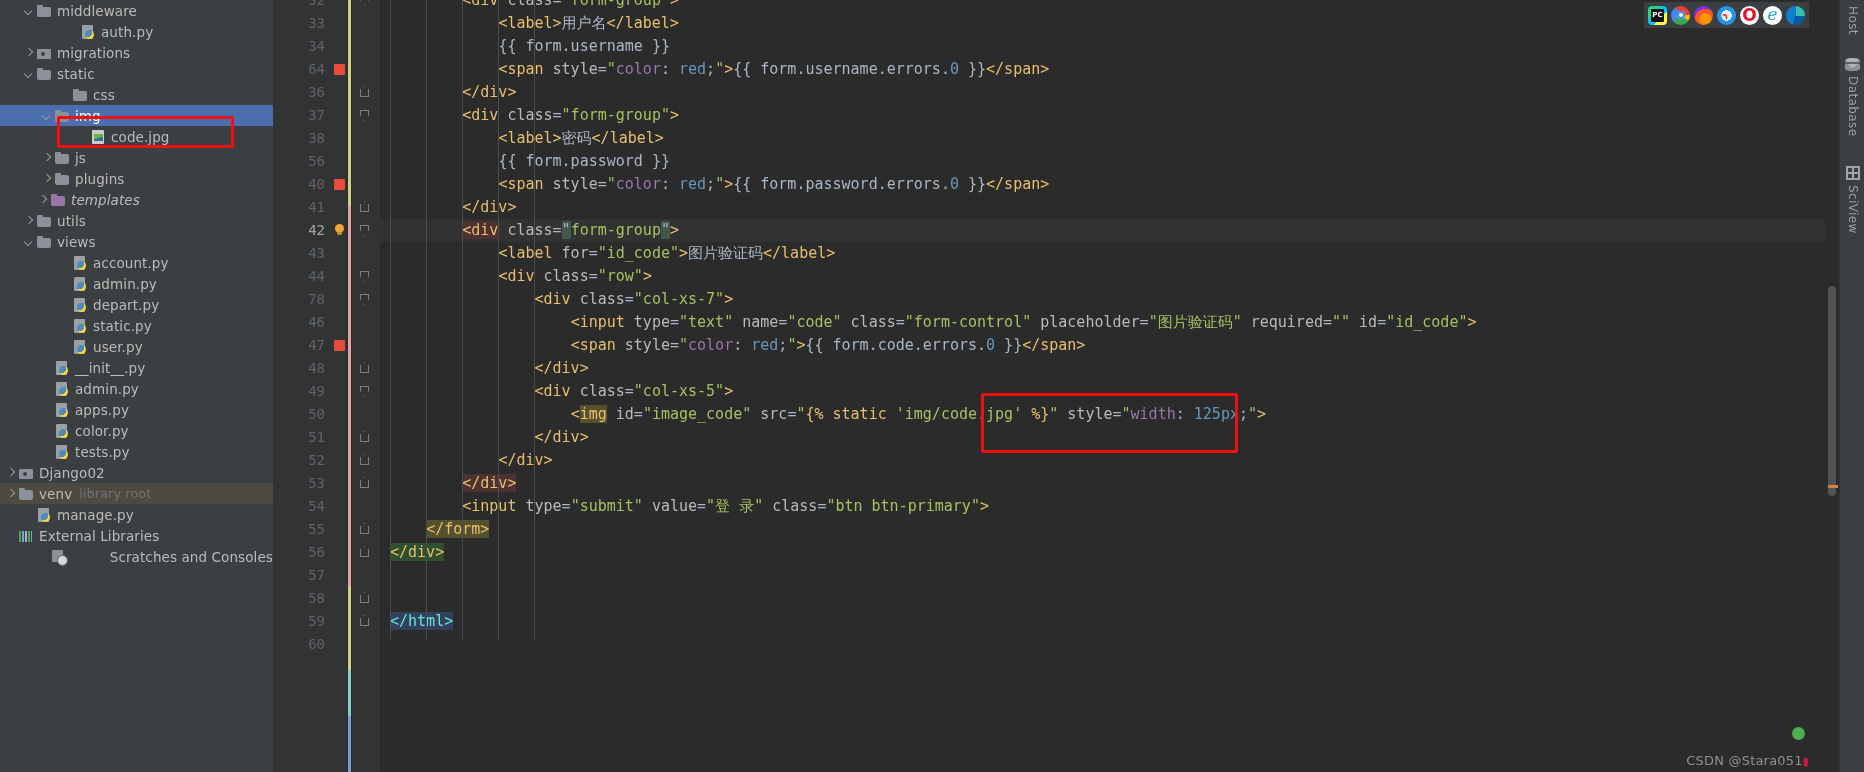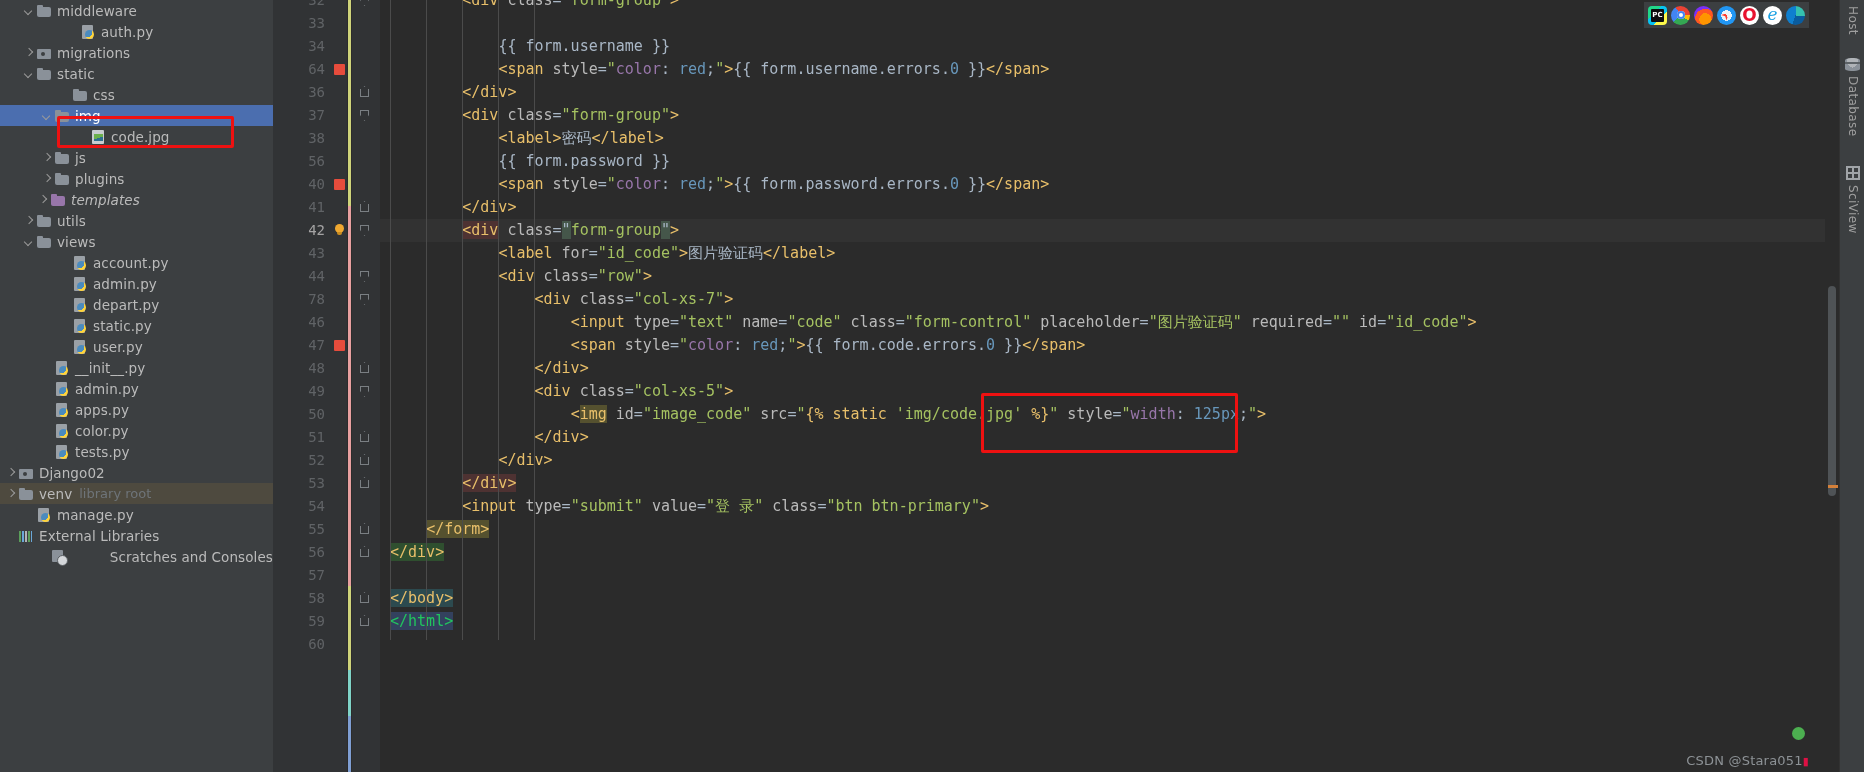--- a/index.html
+++ b/index.html
@@ -309,21 +309,21 @@
   .punc     { color: #a9b7c6; }
   .djtag    { color: #e8bf6a; }
   .text     { color: #a9b7c6; }
   .num      { color: #6897bb; }
   .cssprop  { color: #9876aa; }
   .cssval   { color: #6897bb; }
   .hl-red   { background: #4e3232; color: #e8bf6a; }
   .hl-green { background: #2f4f2f; color: #e8bf6a; }
   .hl-olive { background: #55512f; color: #e8bf6a; }
   .hl-teal  { background: #2c4a4f; color: #e8bf6a; }
-  .hl-blue  { background: #33415e; color: #22c55e; }
+  .hl-blue  { background: #33415e; color: #5eead4; }
   .hl-quote { background: #45564a; }
 
   
   #img-src-box {
     position: absolute;
     left: 708px; top: 393px;
     width: 257px; height: 60px;
     border: 3px solid #ee1111;
     border-radius: 2px;
     pointer-events: none;
@@ -706,20 +706,21 @@
         <div class="foldmark close" style="top: 455px;"></div>
         <div class="foldmark close" style="top: 478px;"></div>
         <div class="foldmark close" style="top: 524px;"></div>
         <div class="foldmark close" style="top: 547px;"></div>
         <div class="foldmark close" style="top: 593px;"></div>
         <div class="foldmark close" style="top: 616px;"></div>
       </div>
 
     <div id="code-area">
         <div class="cline" style="position: absolute; top: -11px; left: 0px; right: 0px;"><span>        </span><span class="tag">&lt;div </span><span class="attrname">class</span><span class="punc">=</span><span class="str">"form-group"</span><span class="tag">&gt;</span></div>
+        <div class="cline" style="position: absolute; top: 12px; left: 0px; right: 0px;"><span>            </span><span class="tag">&lt;label&gt;</span><span class="text">用户名</span><span class="tag">&lt;/label&gt;</span></div>
         <div class="cline" style="position: absolute; top: 35px; left: 0px; right: 0px;"><span>            </span><span class="text">{{ form.username }}</span></div>
         <div class="cline" style="position: absolute; top: 58px; left: 0px; right: 0px;"><span>            </span><span class="tag">&lt;span </span><span class="attrname">style</span><span class="punc">=</span><span class="str">"</span><span class="cssprop">color</span><span class="punc">: </span><span class="cssval">red</span><span class="punc">;</span><span class="str">"</span><span class="tag">&gt;</span><span class="text">{{ form.username.errors.</span><span class="num">0</span><span class="text"> }}</span><span class="tag">&lt;/span&gt;</span></div>
         <div class="cline" style="position: absolute; top: 81px; left: 0px; right: 0px;"><span>        </span><span class="tag">&lt;/div&gt;</span></div>
         <div class="cline" style="position: absolute; top: 104px; left: 0px; right: 0px;"><span>        </span><span class="tag">&lt;div </span><span class="attrname">class</span><span class="punc">=</span><span class="str">"form-group"</span><span class="tag">&gt;</span></div>
         <div class="cline" style="position: absolute; top: 127px; left: 0px; right: 0px;"><span>            </span><span class="tag">&lt;label&gt;</span><span class="text">密码</span><span class="tag">&lt;/label&gt;</span></div>
         <div class="cline" style="position: absolute; top: 150px; left: 0px; right: 0px;"><span>            </span><span class="text">{{ form.password }}</span></div>
         <div class="cline" style="position: absolute; top: 173px; left: 0px; right: 0px;"><span>            </span><span class="tag">&lt;span </span><span class="attrname">style</span><span class="punc">=</span><span class="str">"</span><span class="cssprop">color</span><span class="punc">: </span><span class="cssval">red</span><span class="punc">;</span><span class="str">"</span><span class="tag">&gt;</span><span class="text">{{ form.password.errors.</span><span class="num">0</span><span class="text"> }}</span><span class="tag">&lt;/span&gt;</span></div>
         <div class="cline" style="position: absolute; top: 196px; left: 0px; right: 0px;"><span>        </span><span class="tag">&lt;/div&gt;</span></div>
         <div class="cline current" style="position: absolute; top: 219px; left: 0px; right: 0px;"><span>        </span><span class="hl-red">&lt;div</span><span class="tag"> </span><span class="attrname">class</span><span class="punc">=</span><span class="hl-quote">"</span><span class="str">form-group</span><span class="hl-quote">"</span><span class="tag">&gt;</span></div>
         <div class="cline" style="position: absolute; top: 242px; left: 0px; right: 0px;"><span>            </span><span class="tag">&lt;label </span><span class="attrname">for</span><span class="punc">=</span><span class="str">"id_code"</span><span class="tag">&gt;</span><span class="text">图片验证码</span><span class="tag">&lt;/label&gt;</span></div>
@@ -730,21 +731,20 @@
         <div class="cline" style="position: absolute; top: 357px; left: 0px; right: 0px;"><span>                </span><span class="tag">&lt;/div&gt;</span></div>
         <div class="cline" style="position: absolute; top: 380px; left: 0px; right: 0px;"><span>                </span><span class="tag">&lt;div </span><span class="attrname">class</span><span class="punc">=</span><span class="str">"col-xs-5"</span><span class="tag">&gt;</span></div>
         <div class="cline" style="position: absolute; top: 403px; left: 0px; right: 0px;"><span>                    </span><span class="tag">&lt;</span><span class="hl-olive">img</span><span class="punc"> </span><span class="attrname">id</span><span class="punc">=</span><span class="str">"image_code"</span><span class="punc"> </span><span class="attrname">src</span><span class="punc">=</span><span class="str">"</span><span class="djtag">{% static </span><span class="str">'img/code.jpg'</span><span class="djtag"> %}</span><span class="str">"</span><span class="punc"> </span><span class="attrname">style</span><span class="punc">=</span><span class="str">"</span><span class="cssprop">width</span><span class="punc">: </span><span class="num">125</span><span class="cssval">px</span><span class="punc">;</span><span class="str">"</span><span class="tag">&gt;</span></div>
         <div class="cline" style="position: absolute; top: 426px; left: 0px; right: 0px;"><span>                </span><span class="tag">&lt;/div&gt;</span></div>
         <div class="cline" style="position: absolute; top: 449px; left: 0px; right: 0px;"><span>            </span><span class="tag">&lt;/div&gt;</span></div>
         <div class="cline" style="position: absolute; top: 472px; left: 0px; right: 0px;"><span>        </span><span class="hl-red">&lt;/div&gt;</span></div>
         <div class="cline" style="position: absolute; top: 495px; left: 0px; right: 0px;"><span>        </span><span class="tag">&lt;input </span><span class="attrname">type</span><span class="punc">=</span><span class="str">"submit"</span><span class="punc"> </span><span class="attrname">value</span><span class="punc">=</span><span class="str">"登 录"</span><span class="punc"> </span><span class="attrname">class</span><span class="punc">=</span><span class="str">"btn btn-primary"</span><span class="tag">&gt;</span></div>
         <div class="cline" style="position: absolute; top: 518px; left: 0px; right: 0px;"><span>    </span><span class="hl-olive">&lt;/form&gt;</span></div>
         <div class="cline" style="position: absolute; top: 541px; left: 0px; right: 0px;"><span></span><span class="hl-green">&lt;/div&gt;</span></div>
         <div class="cline" style="position: absolute; top: 564px; left: 0px; right: 0px;"><span></span></div>
-        <div class="cline" style="position: absolute; top: 587px; left: 0px; right: 0px;"><span></span><span class="hl-teal">&lt;/body&gt;</span></div>
         <div class="cline" style="position: absolute; top: 610px; left: 0px; right: 0px;"><span></span><span class="hl-blue">&lt;/html&gt;</span></div>
         <div class="cline" style="position: absolute; top: 633px; left: 0px; right: 0px;"><span></span></div>
         <div class="iguide" style="left: 10px; top: 0px; height: 640px;"></div>
         <div class="iguide" style="left: 46px; top: 0px; height: 640px;"></div>
         <div class="iguide" style="left: 82px; top: 0px; height: 640px;"></div>
         <div class="iguide" style="left: 118px; top: 0px; height: 640px;"></div>
         <div class="iguide" style="left: 154px; top: 0px; height: 640px;"></div>
       </div>
 
     <div id="img-src-box"></div>

